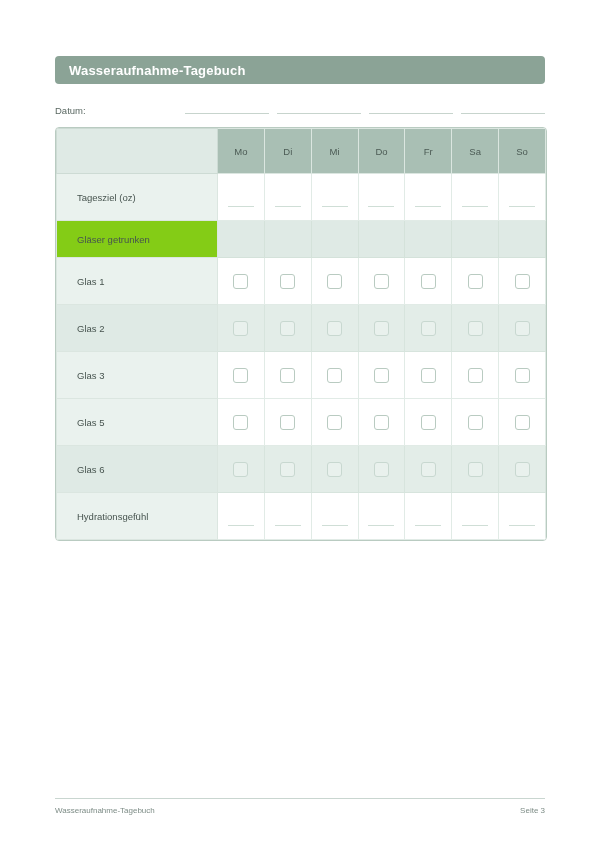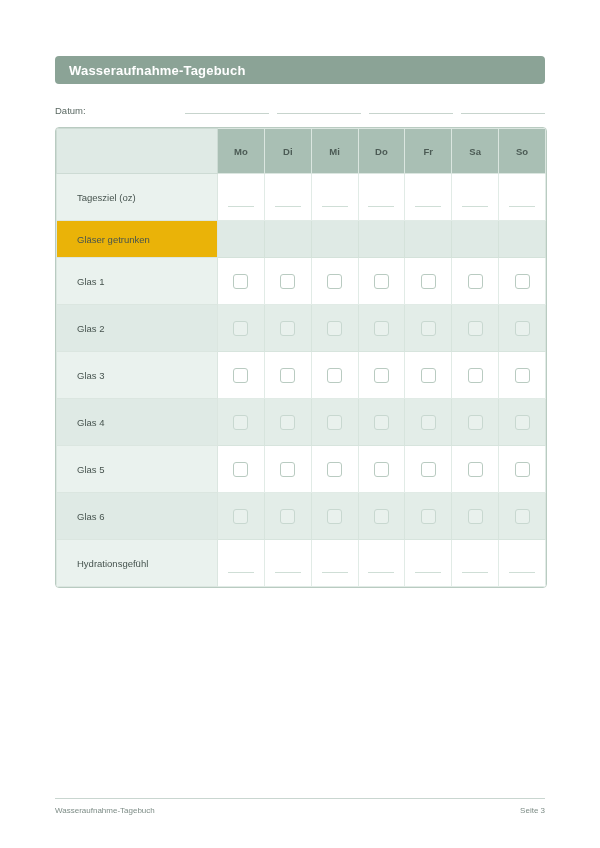--- a/index.html
+++ b/index.html
@@ -90,21 +90,21 @@
   }
   table.grid th, table.grid td {
     border: 1px solid #dbe6e0;
     padding: 0;
     margin: 0;
   }
   
   thead th {
     height: 44px;
     font-size: 9.5px;
-    font-weight: bold;
+    font-weight: normal;
     color: #4c5b55;
     background: #a9bfb4;
     text-align: center;
     vertical-align: middle;
     border-color: #b6cabf;
   }
   thead th.first-col {
     background: #dfeae5;
     border-color: #cddbd4;
   }
@@ -119,21 +119,21 @@
     padding-left: 20px;
     text-align: left;
     vertical-align: middle;
     background: #eaf2ee;
     border-color: #dbe6e0;
   }
   tbody tr.alt td.label-cell {
     background: #dfeae5;
   }
   tbody tr.section td.label-cell {
-    background: #eab308;
+    background: #84cc16;
   }
 
   tbody td.day-cell {
     height: 46px;
     text-align: center;
     vertical-align: middle;
     background: #ffffff;
     border-color: #e1ebe6;
   }
   tbody tr.alt td.day-cell {
@@ -325,44 +325,20 @@
             <td class="day-cell">
               <div class="cbox"></div>
             </td>
             <td class="day-cell">
               <div class="cbox"></div>
             </td>
             <td class="day-cell">
               <div class="cbox"></div>
             </td>
           </tr>
-          <tr class="alt">
-            <td class="label-cell">Glas 4</td>
-            <td class="day-cell">
-              <div class="cbox"></div>
-            </td>
-            <td class="day-cell">
-              <div class="cbox"></div>
-            </td>
-            <td class="day-cell">
-              <div class="cbox"></div>
-            </td>
-            <td class="day-cell">
-              <div class="cbox"></div>
-            </td>
-            <td class="day-cell">
-              <div class="cbox"></div>
-            </td>
-            <td class="day-cell">
-              <div class="cbox"></div>
-            </td>
-            <td class="day-cell">
-              <div class="cbox"></div>
-            </td>
-          </tr>
           <tr>
             <td class="label-cell">Glas 5</td>
             <td class="day-cell">
               <div class="cbox"></div>
             </td>
             <td class="day-cell">
               <div class="cbox"></div>
             </td>
             <td class="day-cell">
               <div class="cbox"></div>

